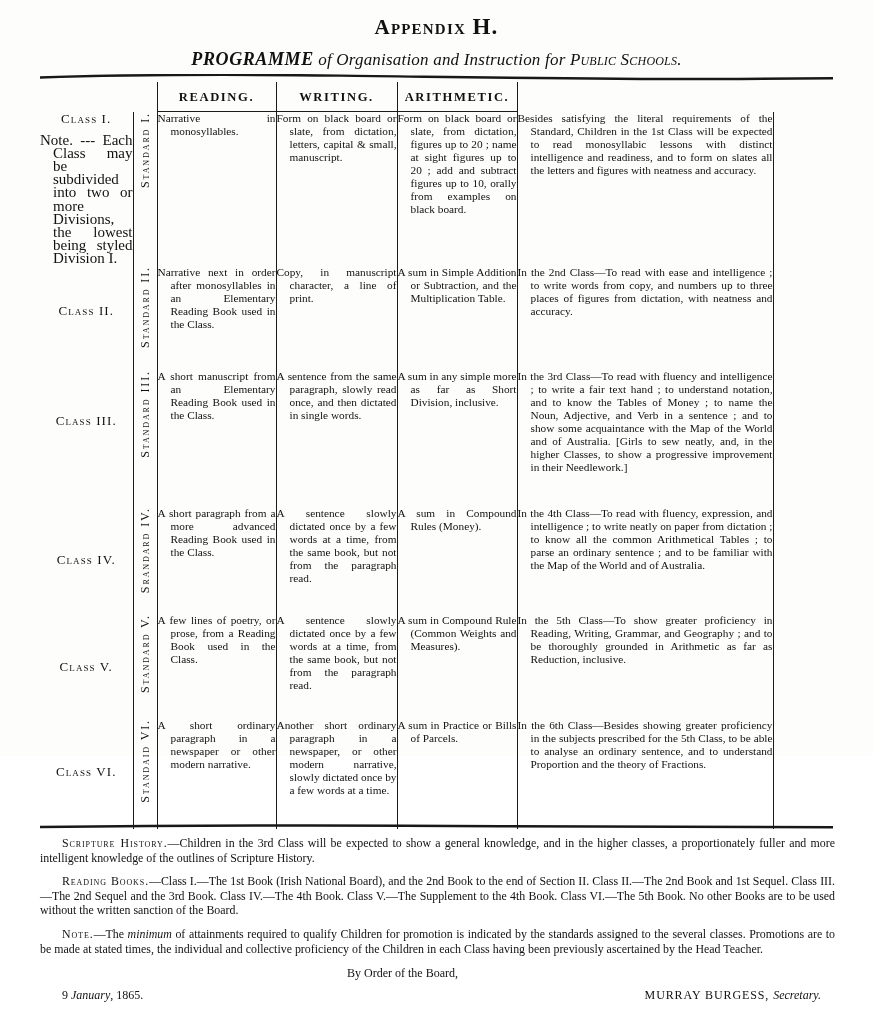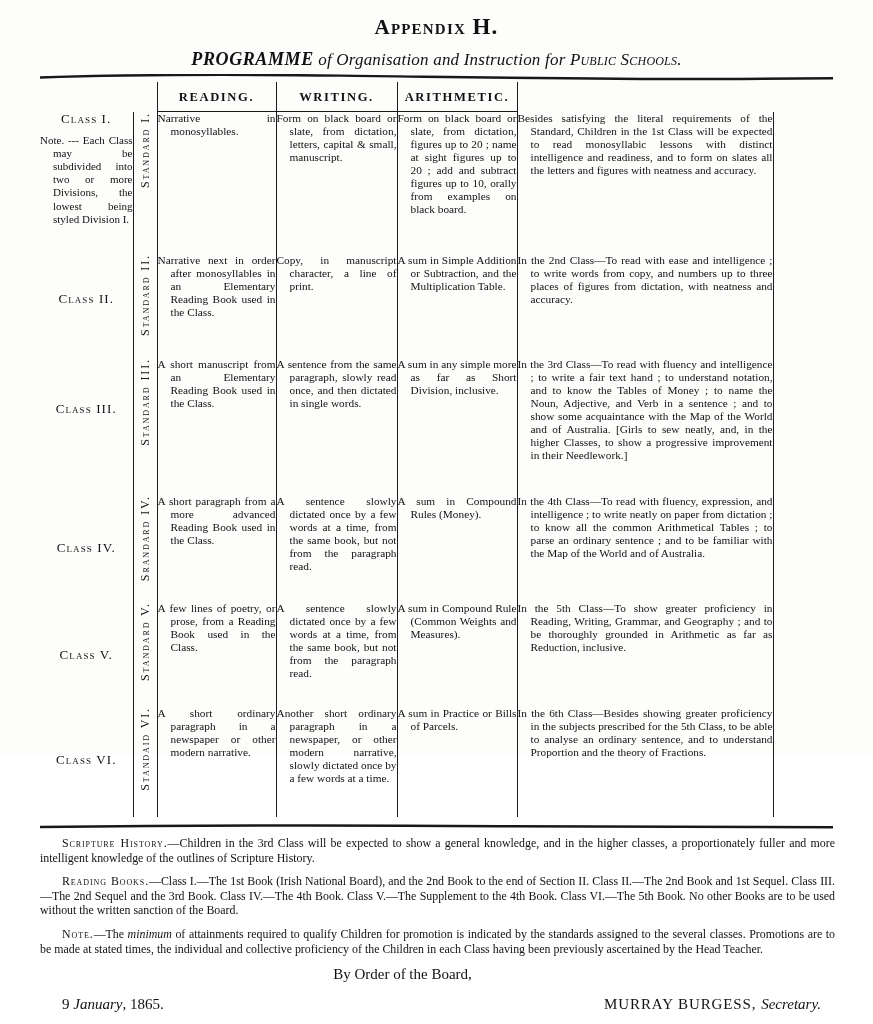--- a/index.html
+++ b/index.html
@@ -146,21 +146,21 @@
   .klass-name {
     font-variant: small-caps;
     font-size: 13px;
     letter-spacing: 1.1px;
     font-weight: 500;
     display: block;
   }
   .klass-note {
     display: block;
     text-align: justify;
-    font-size: 11px;
+    font-size: 15px;
     line-height: 13.2px;
     margin-top: 9px;
     padding-left: 13px;
     text-indent: -13px;
   }
 
   
   td.stdcell {
     border-left: 1.4px solid #1a1a1a;
     text-align: center;
@@ -202,32 +202,32 @@
   .note-p .lead {
     font-variant: small-caps;
     letter-spacing: 0.9px;
   }
   .note-p .ital { font-style: italic; }
 
   .signature {
     position: absolute;
     left: 40px;
     width: 795px;
-    font-size: 15px;
+    font-size: 12px;
   }
   .byorder {
     text-align: center;
     margin: 0;
     padding-right: 70px;
   }
   .sigrow {
     display: flex;
     justify-content: space-between;
     align-items: baseline;
-    margin-top: 13px;
+    margin-top: 7px;
   }
   .sig-date { padding-left: 22px; }
   .sig-date .ital { font-style: italic; }
   .sig-name {
     padding-right: 14px;
     letter-spacing: 0.9px;
   }
   .sig-name .ital { font-style: italic; letter-spacing: 0; }
 </style>
 </head>

